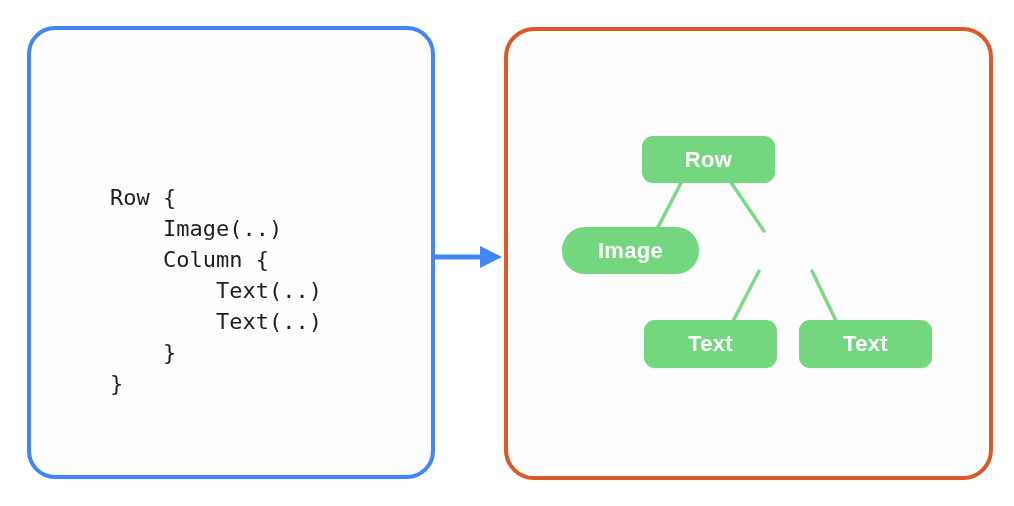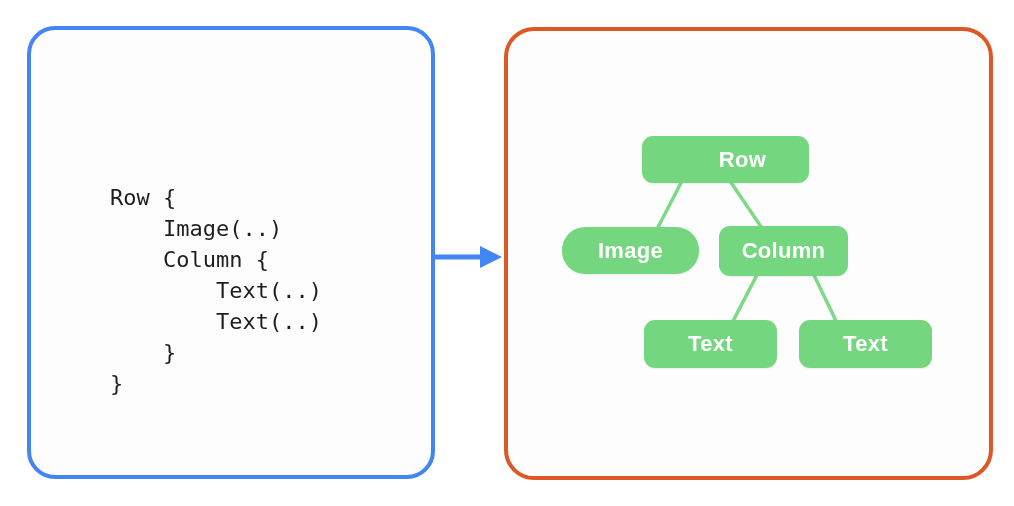--- a/index.html
+++ b/index.html
@@ -72,21 +72,21 @@
     align-items: center;
     justify-content: center;
     background: #74D77F;
     border-radius: 11px;
     color: #ffffff;
     font-size: 22px;
     font-weight: 600;
     letter-spacing: 0.3px;
     box-shadow: 0 1px 2px rgba(0,0,0,0.06);
   }
-  .node-row    { left: 134px; top: 105px; width: 133px; height: 47px; padding-left: 34px; }
+  .node-row    { left: 134px; top: 105px; width: 133px; height: 47px; }
   .node-image  { left:  54px; top: 196px; width: 137px; height: 47px; border-radius: 23px; }
   .node-column { left: 211px; top: 195px; width: 129px; height: 50px; }
   .node-text1  { left: 136px; top: 289px; width: 133px; height: 48px; }
   .node-text2  { left: 291px; top: 289px; width: 133px; height: 48px; }
 </style>
 </head>
 <body>
 
 <div class="stage">
 
@@ -111,20 +111,19 @@
       <line class="edge" x1="174" y1="150" x2="147" y2="202"></line>
       <line class="edge" x1="222" y1="150" x2="256" y2="200"></line>
       <line class="edge" x1="251" y1="240" x2="223" y2="294"></line>
       <line class="edge" x1="304" y1="240" x2="330" y2="294"></line>
     </svg>
 
     <div class="node node-row">Row</div>
 
     <div class="node node-image">Image</div>
 
-    <div class="node node-column">Column</div>
 
     <div class="node node-text1">Text</div>
 
     <div class="node node-text2">Text</div>
   </div>
 
 </div>
 
 </body></html>

